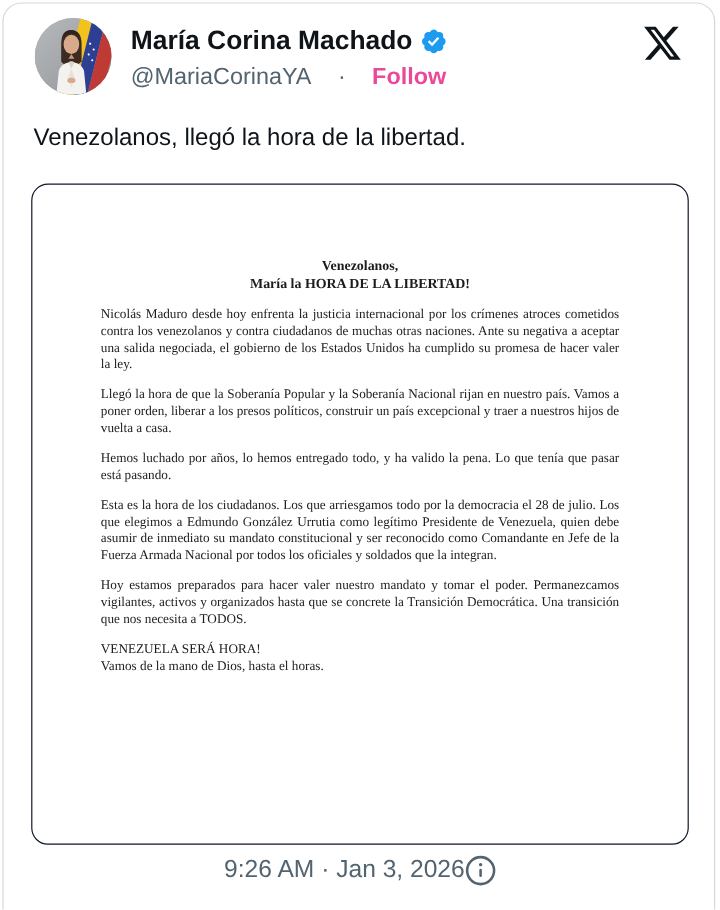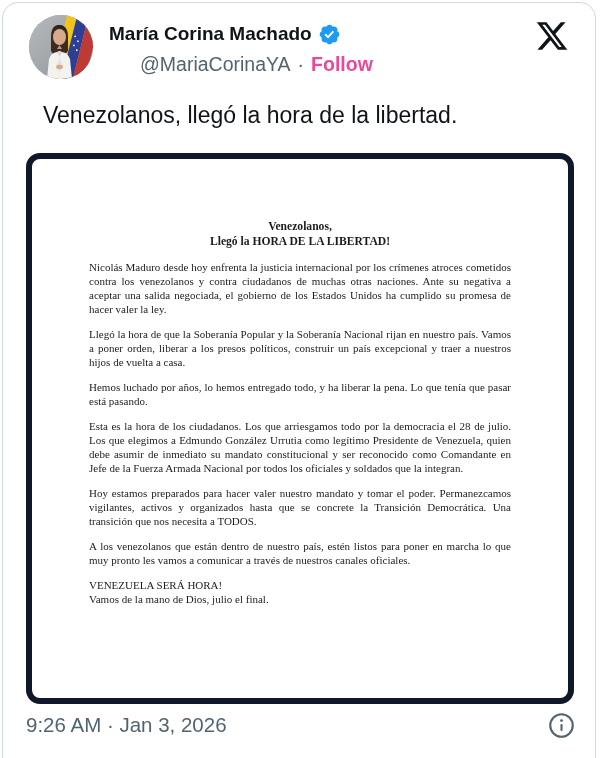--- a/index.html
+++ b/index.html
@@ -13,57 +13,57 @@
     box-sizing:border-box;
   }
   
   .avatar {
     position:absolute; left:26px; top:12px; width:64px; height:64px;
     border-radius:50%; overflow:hidden; cursor:pointer; background:#a9adb1;
   }
   .name-block { position:absolute; left:106px; top:17px; }
   .name-row {
     display:flex; align-items:center; gap:6px;
-    font-size:19px; font-weight:700; color:#0f1419; line-height:28px; cursor:pointer;
+    font-size:22px; font-weight:700; color:#0f1419; line-height:28px; cursor:pointer;
   }
   .badge { display:inline-flex; width:23px; height:23px; }
   .handle-row {
     margin-top:3px; font-size:19.5px; color:#536471; line-height:26px;
-    display:flex; gap:7px; align-items:center;margin-left:31px;
+    display:flex; gap:22px; align-items:center;
   }
   .handle { cursor:pointer; }
   .follow-link { color:#ec4899; font-weight:700; cursor:pointer; }
   .x-logo { position:absolute; right:26px; top:16px; width:34px; height:34px; cursor:pointer; }
   
   .tweet-text {
-    position:absolute; left:40px; top:97px; width:545px;
-    font-size:23px; line-height:31px; color:#0f1419; font-weight:400;
+    position:absolute; left:25px; top:97px; width:545px;
+    font-size:20px; line-height:31px; color:#0f1419; font-weight:400;
   }
   
   .letter-card {
     position:absolute; left:23px; top:150px; width:548px; height:551px;
-    border:6px solid #0f172a; border-radius:14px; background:#fff;
+    border:1px solid #0f172a; border-radius:14px; background:#fff;
     overflow:hidden; box-sizing:border-box; cursor:pointer;
   }
   .letter-body {
     padding:60px 57px 0 57px;
     font-family:"Liberation Serif", serif;
     font-size:11px; line-height:14px; color:#1c1c1c;
     text-align:justify;
   }
   .letter-title {
     text-align:center; font-weight:700; font-size:11.6px; line-height:15px;
     margin:0 0 11px 0;
   }
   .letter-body p { margin:0 0 11px 0; }
   .letter-closing { margin:0; text-align:left; }
   
   .footer {
     position:absolute; left:23px; right:20px; top:708px;
-    display:flex; justify-content:space-between; align-items:center;
+    display:flex; justify-content:center; align-items:center;
   }
   .timestamp { font-size:20.5px; color:#536471; line-height:28px; cursor:pointer; }
   .info-icon { width:27px; height:27px; cursor:pointer; }
 </style>
 </head>
 <body>
 
 <div class="widget">
 
   <div class="avatar">
@@ -120,41 +120,40 @@
       <path fill="#0f1419" d="M18.244 2.25h3.308l-7.227 8.26 8.502 11.24H16.17l-5.214-6.817L4.99 21.75H1.68l7.73-8.835L1.254 2.25H8.08l4.713 6.231zm-1.161 17.52h1.833L7.084 4.126H5.117z"></path>
     </svg>
   </div>
 
   <div class="tweet-text">Venezolanos, llegó la hora de la libertad.</div>
 
   <div class="letter-card">
     <div class="letter-body">
       <div class="letter-title">
         <span>Venezolanos,</span><br>
-        <span>Llegó la HORA DE LA LIBERTAD!</span>
+        <span>María la HORA DE LA LIBERTAD!</span>
       </div>
       <div>
 
           <p>Nicolás Maduro desde hoy enfrenta la justicia internacional por los crímenes atroces cometidos contra los venezolanos y contra ciudadanos de muchas otras naciones. Ante su negativa a aceptar una salida negociada, el gobierno de los Estados Unidos ha cumplido su promesa de hacer valer la ley.</p>
 
           <p>Llegó la hora de que la Soberanía Popular y la Soberanía Nacional rijan en nuestro país. Vamos a poner orden, liberar a los presos políticos, construir un país excepcional y traer a nuestros hijos de vuelta a casa.</p>
 
-          <p>Hemos luchado por años, lo hemos entregado todo, y ha liberar la pena. Lo que tenía que pasar está pasando.</p>
+          <p>Hemos luchado por años, lo hemos entregado todo, y ha valido la pena. Lo que tenía que pasar está pasando.</p>
 
           <p>Esta es la hora de los ciudadanos. Los que arriesgamos todo por la democracia el 28 de julio. Los que elegimos a Edmundo González Urrutia como legítimo Presidente de Venezuela, quien debe asumir de inmediato su mandato constitucional y ser reconocido como Comandante en Jefe de la Fuerza Armada Nacional por todos los oficiales y soldados que la integran.</p>
 
           <p>Hoy estamos preparados para hacer valer nuestro mandato y tomar el poder. Permanezcamos vigilantes, activos y organizados hasta que se concrete la Transición Democrática. Una transición que nos necesita a TODOS.</p>
 
-          <p>A los venezolanos que están dentro de nuestro país, estén listos para poner en marcha lo que muy pronto les vamos a comunicar a través de nuestros canales oficiales.</p>
 
 
         </div>
       <p class="letter-closing">
         <span>VENEZUELA SERÁ HORA!</span><br>
-        <span>Vamos de la mano de Dios, julio el final.</span>
+        <span>Vamos de la mano de Dios, hasta el horas.</span>
       </p>
     </div>
   </div>
 
   <div class="footer">
     <span class="timestamp">9:26 AM · Jan 3, 2026</span>
     <span class="info-icon">
       <svg viewBox="0 0 24 24" width="27" height="27">
         <circle cx="12" cy="12" r="10" fill="none" stroke="#536471" stroke-width="1.9"></circle>
         <rect x="11.05" y="10.6" width="1.9" height="6.2" rx="0.9" fill="#536471"></rect>

